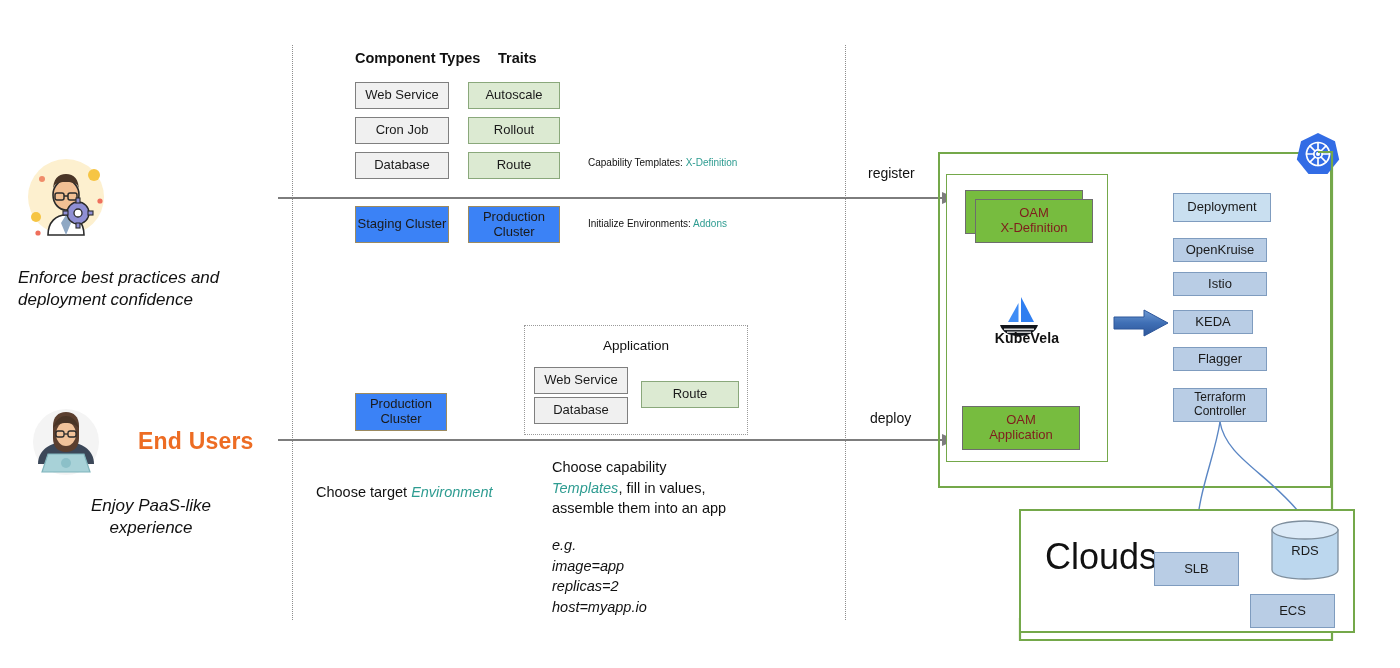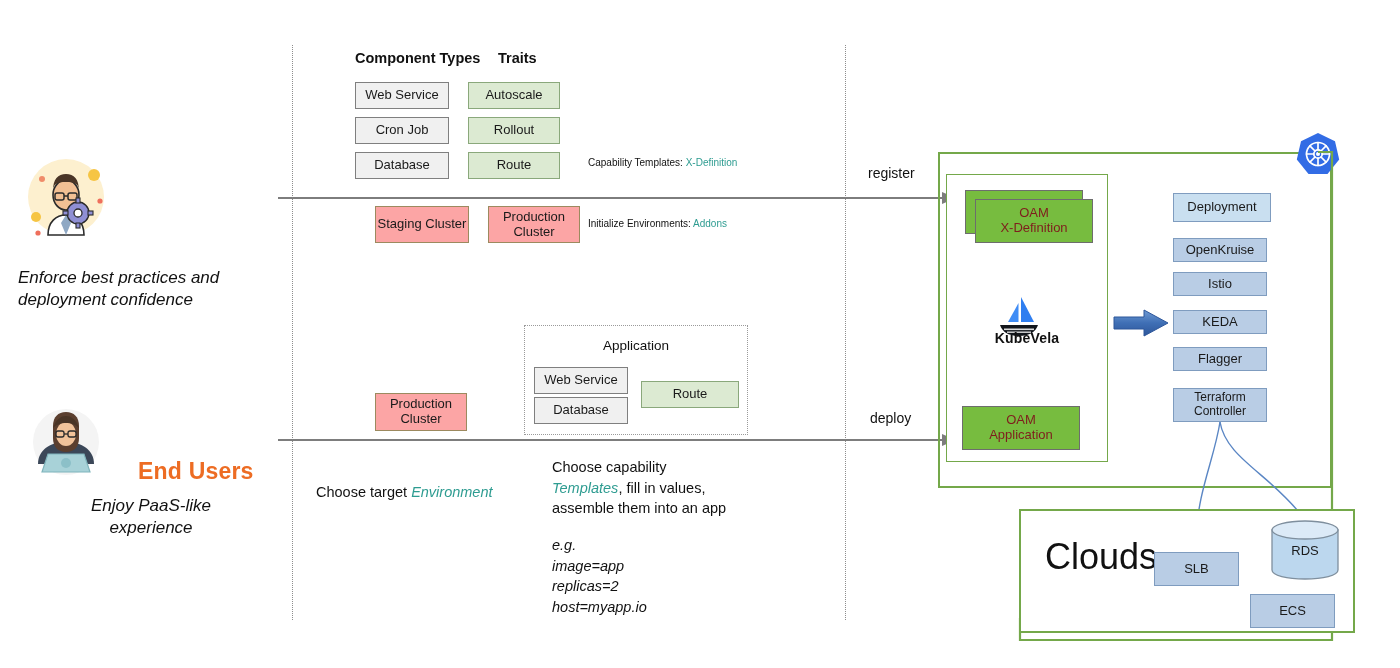--- a/index.html
+++ b/index.html
@@ -6,21 +6,21 @@
   body{width:1400px;height:668px;position:relative;overflow:hidden;
        font-family:"Liberation Sans","DejaVu Sans",sans-serif;color:#1a1a1a;}
   #stage{position:absolute;left:0;top:0;width:1400px;height:668px;}
   .abs{position:absolute;box-sizing:border-box;}
 
   
   .box{display:flex;align-items:center;justify-content:center;text-align:center;
        font-size:13px;line-height:1.15;border:1px solid #808080;}
   .box.gray{background:#f0f0f0;border-color:#7f7f7f;}
   .box.green{background:#dcead2;border-color:#8aa87b;}
-  .box.cream{background:#fca5a5;border-color:#9c8a5f;margin-left:20px;}
+  .box.cream{background:#3b82f6;border-color:#9c8a5f;}
   .box.blue{background:#b9cde5;border-color:#7f9cbf;}
   .box.blue-lt{background:#c9dff0;border-color:#7f9cbf;}
   .box.oam{background:#77bc3f;border-color:#6d6d6d;color:#7f1d1d;}
 
   .col-head{font-size:14.5px;font-weight:600;color:#111;}
   .persona-name{font-size:23px;font-weight:600;color:#ed6c23;letter-spacing:.2px;}
   .persona-desc{font-size:17px;font-style:italic;color:#111;line-height:1.32;}
   .lbl{font-size:10px;color:#111;}
   .lbl .accent{color:#2e9c91;}
   .flow-word{font-size:14px;color:#111;}
@@ -81,21 +81,21 @@
       <path d="M25 22c0-9 5-14 13-14s13 5 13 14v12c0 9-5 14-13 14s-13-5-13-14z" fill="#5b3f2f"></path>
       <ellipse cx="38" cy="30" rx="10" ry="12" fill="#f2c39a"></ellipse>
       <path d="M25 24c3-9 8-12 13-12s10 3 13 12c-4-4-8-5-13-5s-9 1-13 5z" fill="#4a3526"></path>
       <rect x="28" y="27" width="8" height="6" rx="2" fill="none" stroke="#2b2b2b" stroke-width="1.3"></rect>
       <rect x="40" y="27" width="8" height="6" rx="2" fill="none" stroke="#2b2b2b" stroke-width="1.3"></rect>
       <line x1="36" y1="30" x2="40" y2="30" stroke="#2b2b2b" stroke-width="1.3"></line>
       <path d="M14 68l6-18h36l6 18z" fill="#a8d2d8" stroke="#7fb4bb" stroke-width="1.2"></path>
       <circle cx="38" cy="59" r="5" fill="#8cc0c8"></circle>
     </svg>
   </div>
-  <div class="abs persona-name" style="left:138px;top:458px;text-align:center;">End Users</div>
+  <div class="abs persona-name" style="left:138px;top:428px;text-align:center;">End Users</div>
   <div class="abs persona-desc" style="left:56px;top:495px;width:190px;text-align:center;">Enjoy PaaS-like experience</div>
 
   <div class="abs col-head" style="left:355px;top:50px;">Component Types</div>
   <div class="abs col-head" style="left:498px;top:50px;">Traits</div>
 
   <div class="abs box gray" style="left:355px;top:82px;width:94px;height:27px;">Web Service</div>
   <div class="abs box gray" style="left:355px;top:117px;width:94px;height:27px;">Cron Job</div>
   <div class="abs box gray" style="left:355px;top:152px;width:94px;height:27px;">Database</div>
 
   <div class="abs box green" style="left:468px;top:82px;width:92px;height:27px;">Autoscale</div>
@@ -210,21 +210,21 @@
             <stop offset="100%" stop-color="#2d569a"></stop>
       </linearGradient>
         </defs>
       <path d="M0 9h30V2l24 13-24 13v-7H0z" fill="url(#ga)" stroke="#2d569a" stroke-width="1"></path>
     </svg>
   </div>
 
   <div class="abs box blue-lt" style="left:1173px;top:193px;width:98px;height:29px;">Deployment</div>
   <div class="abs box blue" style="left:1173px;top:238px;width:94px;height:24px;">OpenKruise</div>
   <div class="abs box blue" style="left:1173px;top:272px;width:94px;height:24px;">Istio</div>
-  <div class="abs box blue" style="left:1173px;top:310px;width:94px;height:24px;">KEDA</div>
+  <div class="abs box blue" style="left:1173px;top:310px;width:80px;height:24px;">KEDA</div>
   <div class="abs box blue" style="left:1173px;top:347px;width:94px;height:24px;">Flagger</div>
   <div class="abs box blue" style="left:1173px;top:388px;width:94px;height:34px;flex-direction:column;font-size:12px;">
     <span>Terraform</span>
     <span>Controller</span>
   </div>
 
   <div class="abs" style="left:1130px;top:420px;width:230px;height:140px;">
     <svg width="230" height="140" viewBox="0 0 230 140">
       <path d="M90 2 C84 40, 68 70, 66 118" fill="none" stroke="#5a86c4" stroke-width="1.4"></path>
       <path d="M61 116l5 14 5-14z" fill="#3f6fb5"></path>

